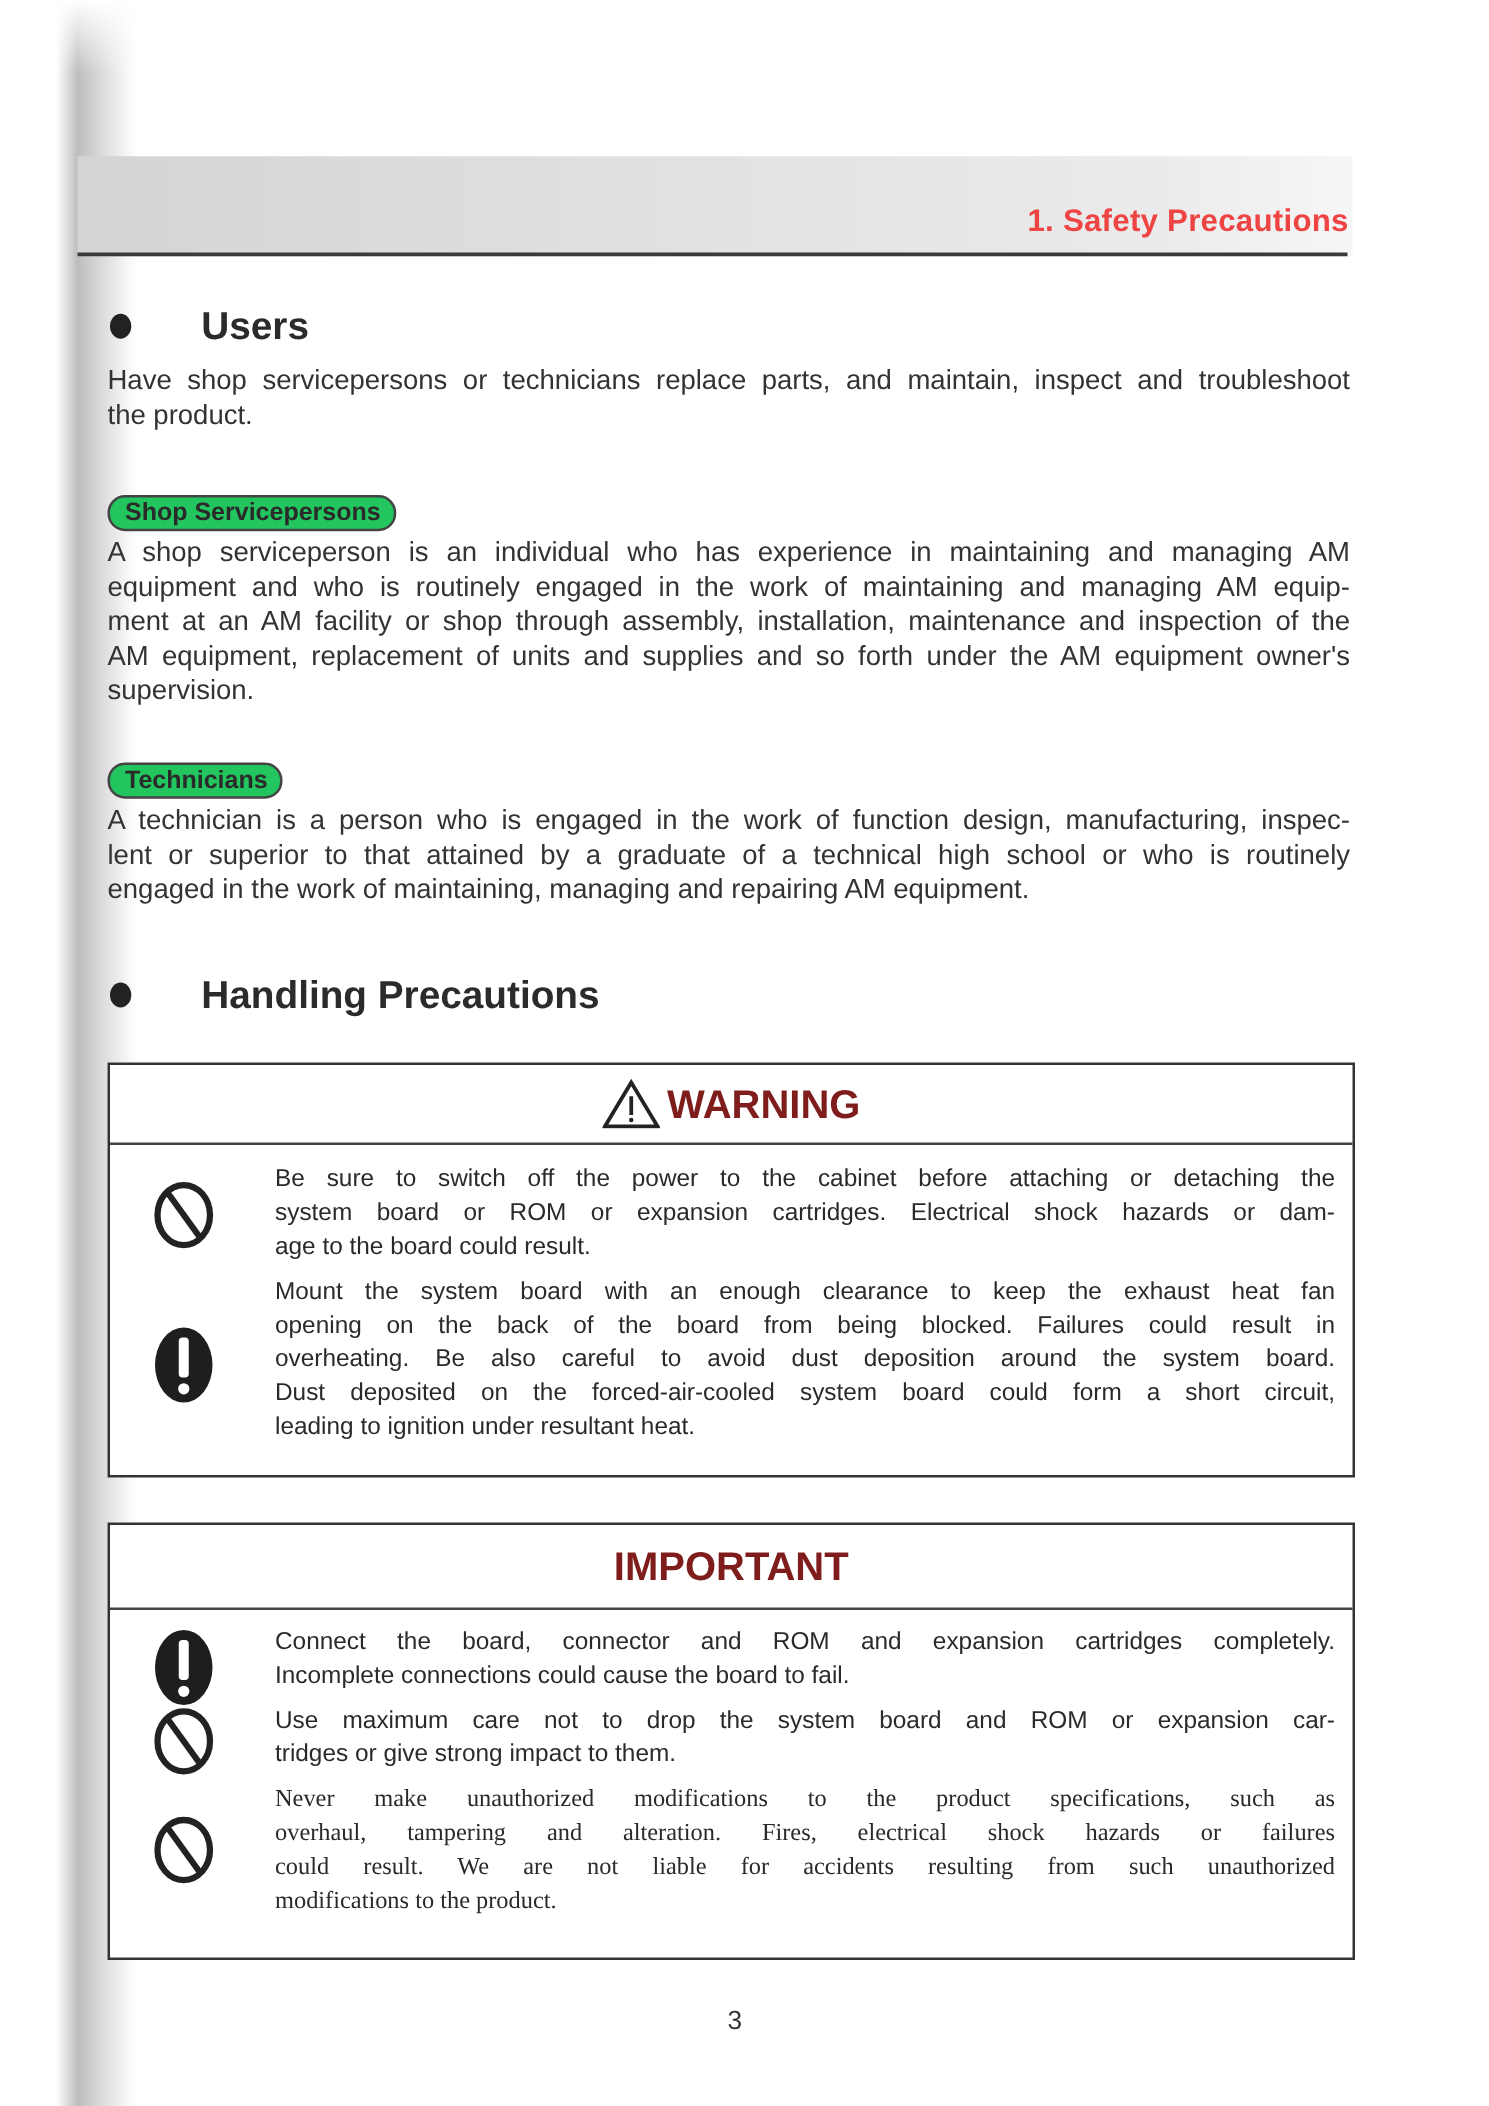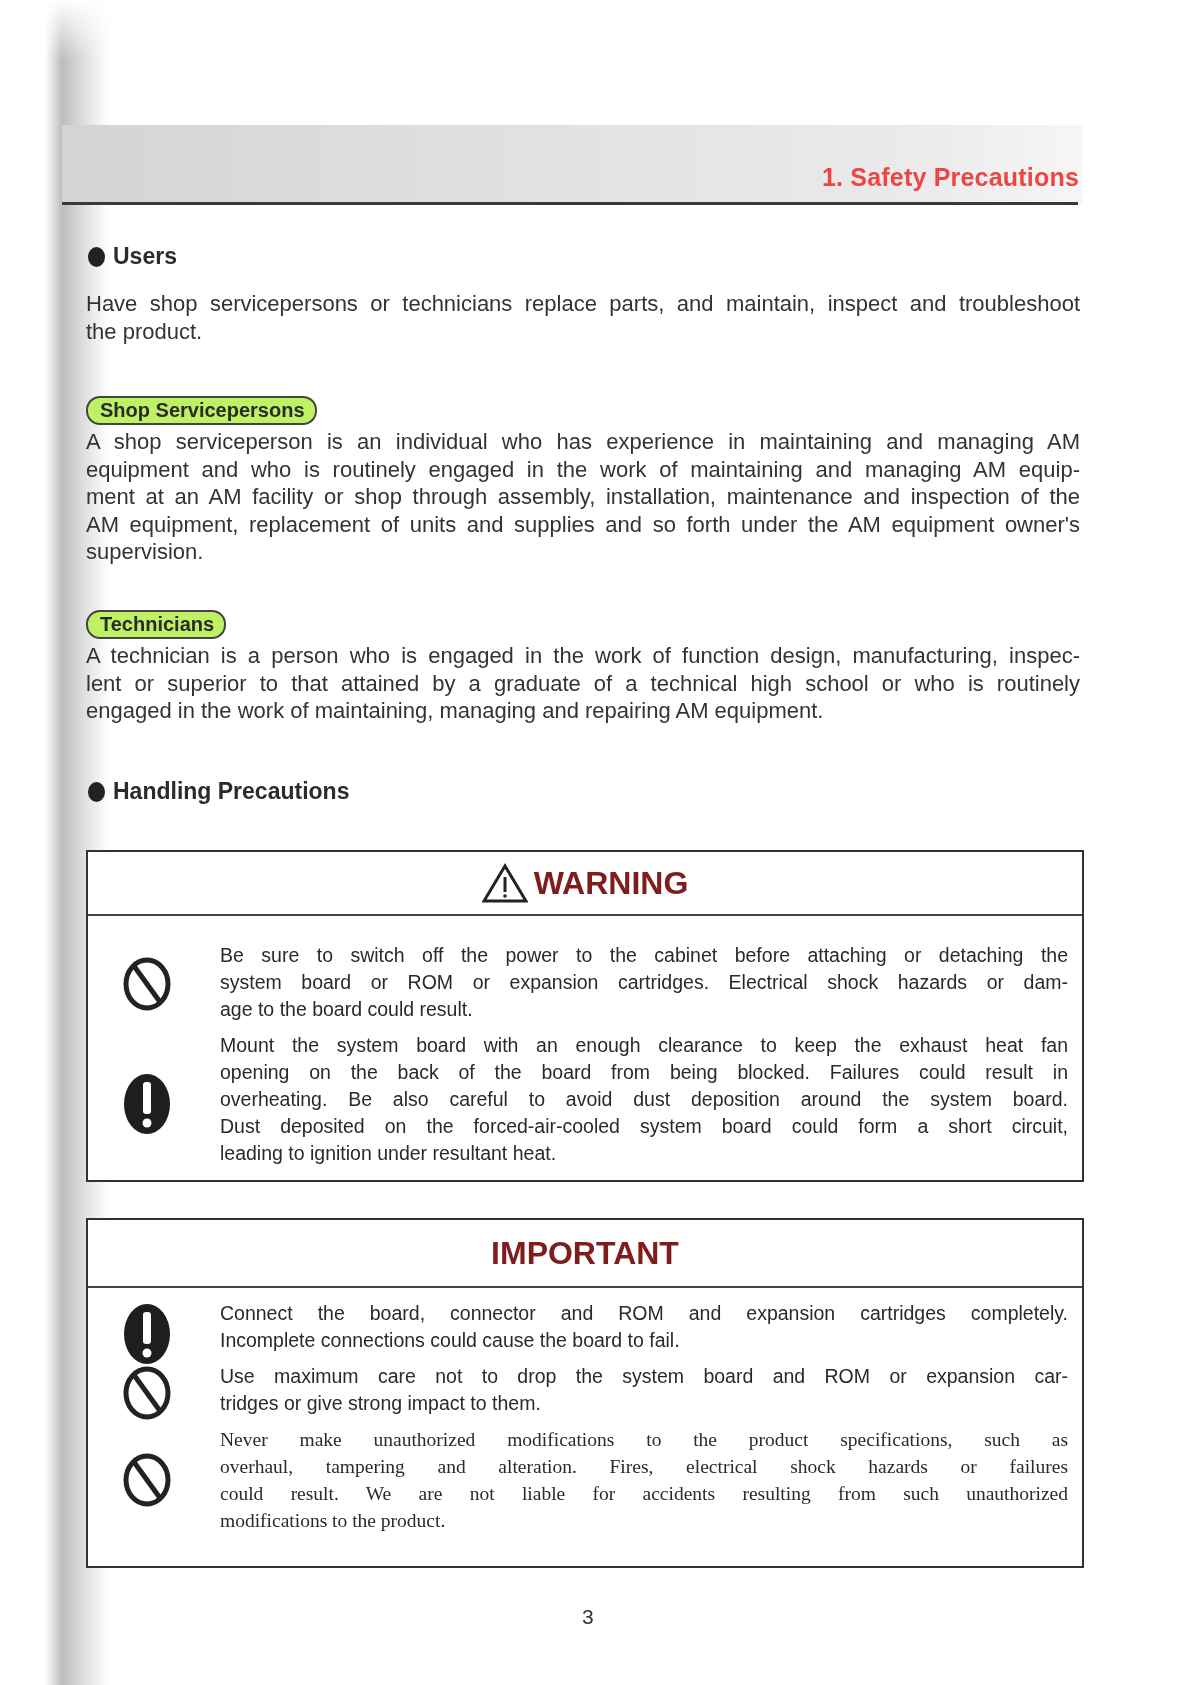--- a/index.html
+++ b/index.html
@@ -16,34 +16,34 @@
   .header-band {
     position:absolute; left:62px; top:125px; width:1020px; height:80px;
     background:linear-gradient(to right,#d4d4d4 0%,#e2e2e2 50%,#ebebeb 85%,#f6f6f6 100%);
   }
   .header-title {
     position:absolute; right:112px; top:163px;
     font-size:25px; font-weight:bold; color:#ef4444; letter-spacing:0.2px;
   }
   .header-rule { position:absolute; left:62px; top:202px; width:1016px; height:3px; background:#3a3a3a; }
   .section-head {
-    position:absolute; font-weight:bold; font-size:23px; color:#2b2b2b;
-    display:flex; align-items:center;
+    position:absolute; font-weight:bold; font-size:31px; color:#2b2b2b;
+    display:flex; align-items:center;gap:48px;
   }
   .bullet { width:17px; height:20px; border-radius:50%; background:#222; margin-right:8px; display:inline-block; }
   .para {
     position:absolute; left:86px; width:994px;
     font-size:22px; line-height:27.5px; color:#333;
     text-align:justify; text-align-last:left;
   }
   .para .line { display:block; text-align:justify; text-align-last:justify; white-space:nowrap; overflow:visible; }
   .para .line.last { text-align-last:left; }
   .tag {
     position:absolute; left:86px; font-size:20px; font-weight:bold; color:#2a2a2a;
-    border:2px solid #444; border-radius:14px; padding:1px 10px 1px 12px; background:#bef264;
+    border:2px solid #444; border-radius:14px; padding:1px 10px 1px 12px; background:#22c55e;
   }
   .notice-box {
     position:absolute; left:86px; width:994px; border:2px solid #333; background:#fff;
   }
   .notice-header {
     height:62px; border-bottom:2px solid #444; display:flex; align-items:center; justify-content:center;
     font-size:32px; font-weight:bold; color:#7f1d1d;
   }
   .notice-header svg { margin-right:6px; }
   .notice-item { position:relative; padding-left:132px; padding-right:14px; }
@@ -98,21 +98,21 @@
 
 <div class="notice-box" style="top:850px; height:328px;">
   <div class="notice-header">
     <svg width="46" height="40" viewBox="0 0 46 40">
       <polygon points="23,3 44,38 2,38" fill="none" stroke="#222" stroke-width="3"></polygon>
       <line x1="23" y1="14" x2="23" y2="29" stroke="#222" stroke-width="3"></line>
       <circle cx="23" cy="33" r="1.8" fill="#222"></circle>
     </svg>
     <span>WARNING</span>
   </div>
-  <div class="notice-item" style="margin-top:26px;">
+  <div class="notice-item" style="margin-top:14px;">
     <span class="icon" style="top:14px;">
       <svg width="50" height="56" viewBox="0 0 50 56">
           <ellipse cx="25" cy="28" rx="21" ry="24" fill="none" stroke="#222" stroke-width="5"></ellipse>
           <line x1="12" y1="10" x2="38" y2="46" stroke="#222" stroke-width="5"></line>
         </svg>
     </span>
     <div class="notice-text">
       <span class="line">Be sure to switch off the power to the cabinet before attaching or detaching the</span>
       <span class="line">system board or ROM or expansion cartridges.  Electrical shock hazards or dam-</span>
       <span class="line last">age to the board could result.</span>

